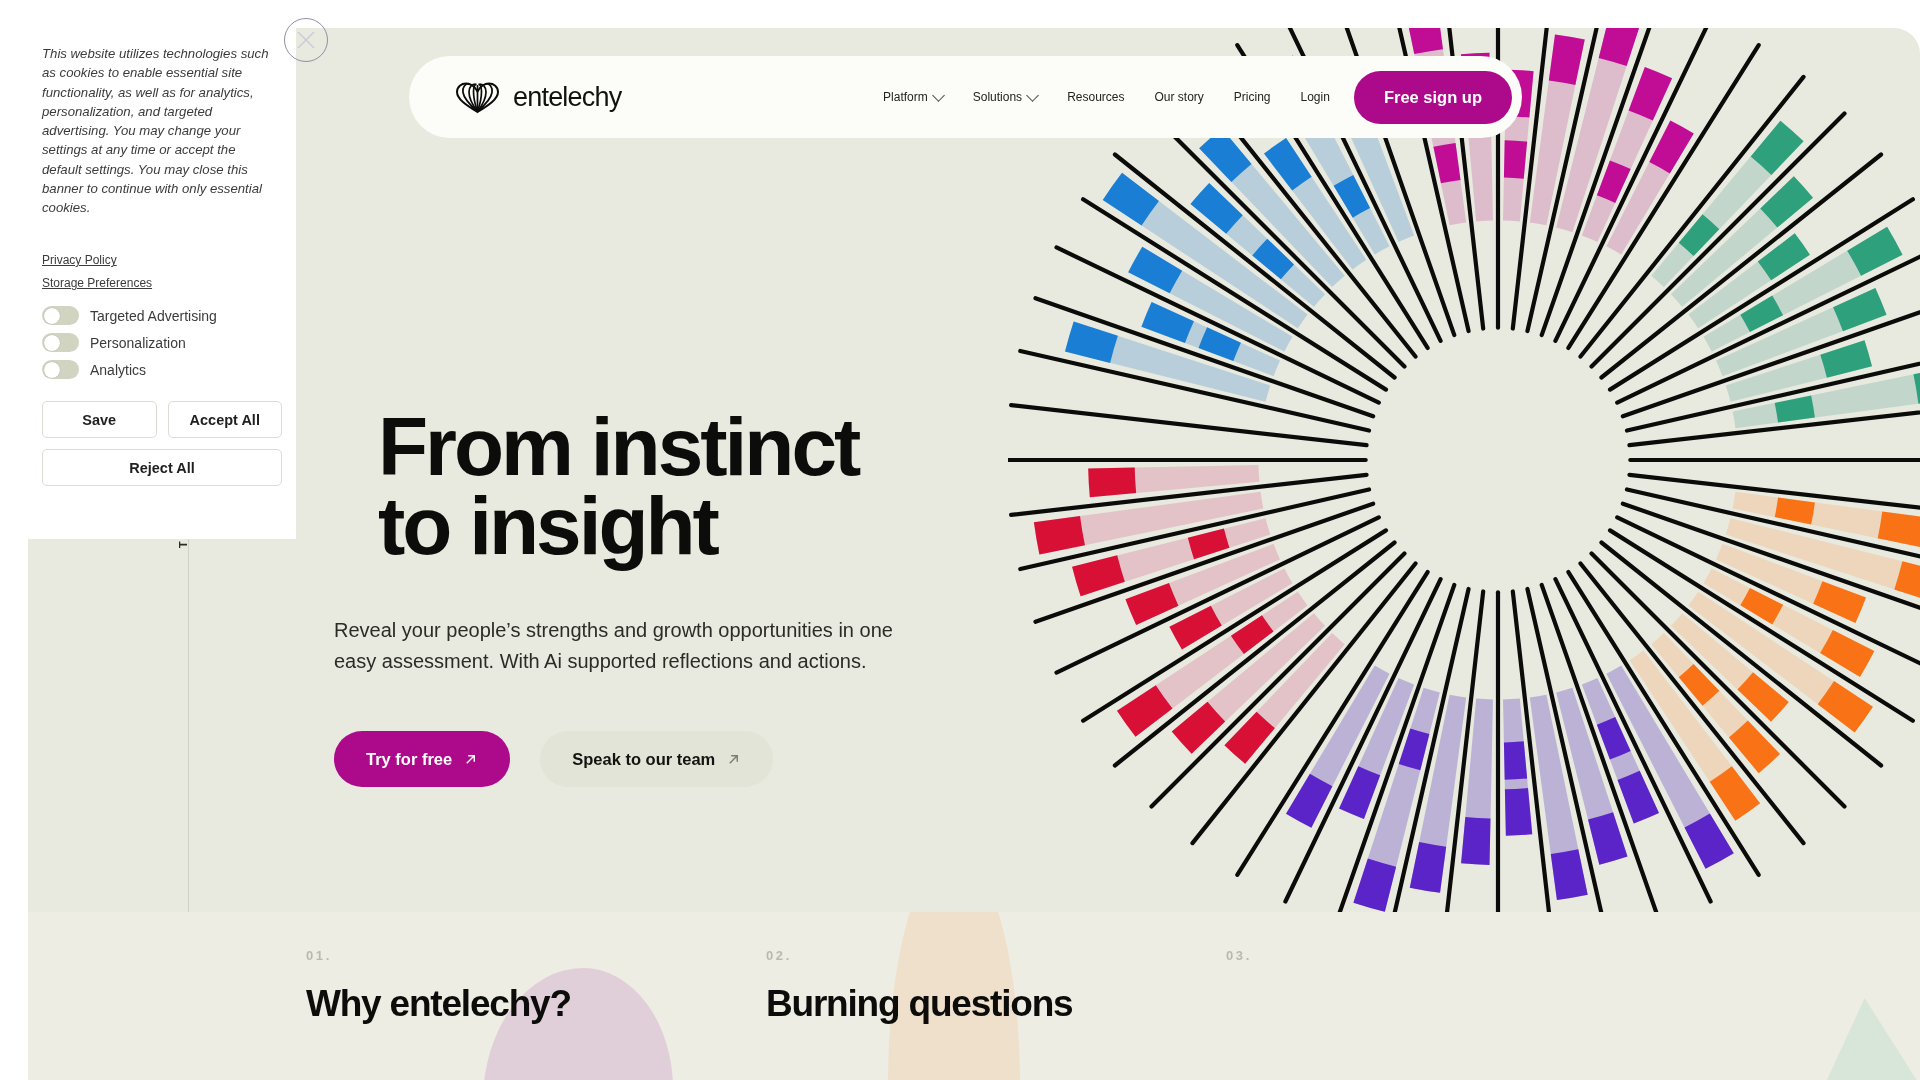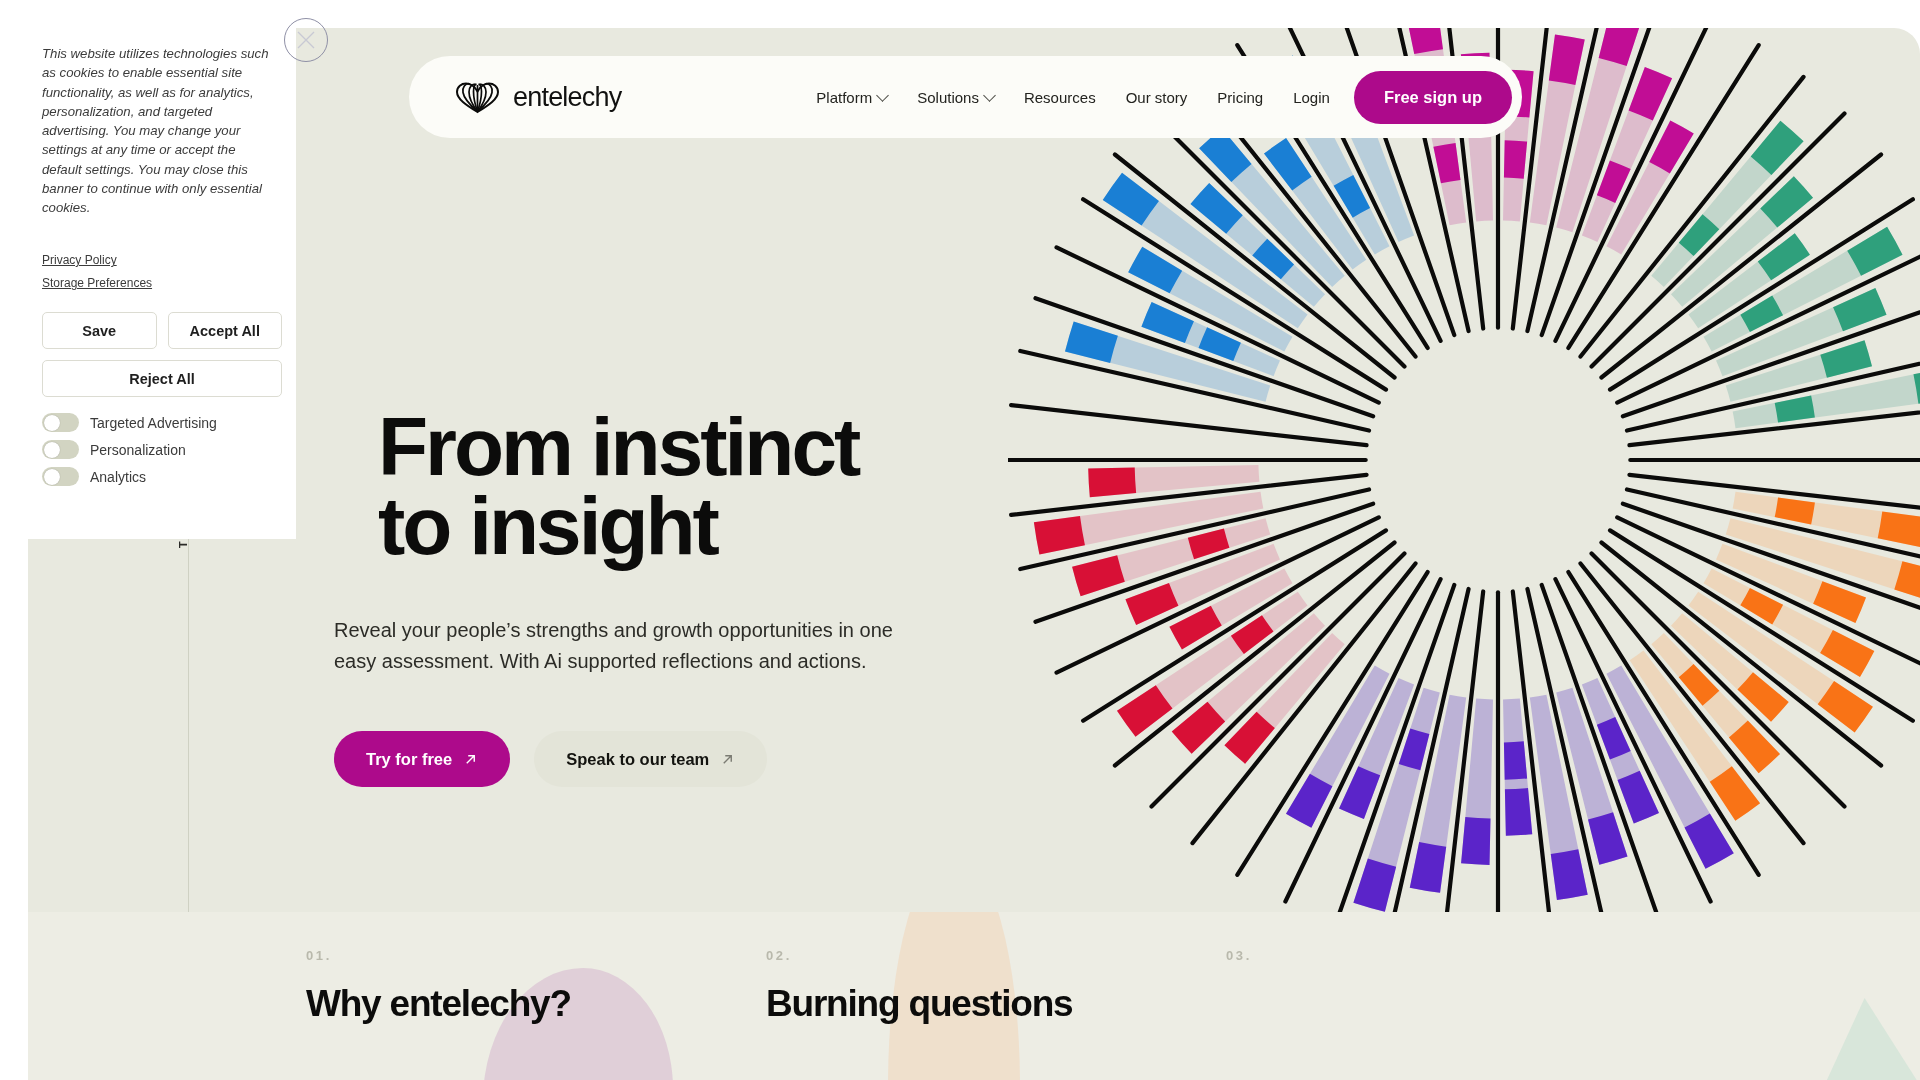--- a/index.html
+++ b/index.html
@@ -73,21 +73,21 @@
   #brand-word {
     font-size:27px; font-weight:400; letter-spacing:-0.8px;
     color:#111110;
   }
   #nav-links {
     display:flex; align-items:center; gap:30px;
     margin-left:auto; margin-right:24px;
   }
   .nav-link {
     display:flex; align-items:center; gap:6px;
-    font-size:15px; color:#23231F; cursor:pointer;
+    font-size:12px; color:#23231F; cursor:pointer;
     white-space:nowrap;
   }
   .caret {
     width:9px; height:9px;
     border-right:1.6px solid #4a4a44;
     border-bottom:1.6px solid #4a4a44;
     transform:translateY(-2px) rotate(45deg);
   }
   #signup-btn {
     background:#AD0A8B; color:#fff;
@@ -103,21 +103,21 @@
     font-size:82px; line-height:0.96; font-weight:700;
     letter-spacing:-3px; color:#0C0C0B;
     white-space:pre-line;
     margin-left:44px;
   }
   #subhead {
     margin-top:50px;
     font-size:20px; line-height:1.55; color:#2C2C27;
     max-width:575px;
   }
-  #cta-row { margin-top:54px; display:flex; gap:24px; }
+  #cta-row { margin-top:54px; display:flex; gap:30px; }
   .cta {
     display:inline-flex; align-items:center; gap:11px;
     border-radius:40px; height:56px; padding:0 32px;
     font-size:16.5px; font-weight:700; cursor:pointer; border:none;
     white-space:nowrap;
   }
   #cta-primary { background:#AD0A8B; color:#ffffff; }
   #cta-secondary { background:#E3E4D8; color:#13130F; }
   .arrow-ne { width:15px; height:15px; flex:none; }
 
@@ -473,43 +473,43 @@
       </svg>
     </button>
 
     <p id="cookie-text">This website utilizes technologies such as cookies to enable essential site functionality, as well as for analytics, personalization, and targeted advertising. You may change your settings at any time or accept the default settings. You may close this banner to continue with only essential cookies.</p>
 
     <div id="cookie-links">
       <a class="cookie-link">Privacy Policy</a>
       <a class="cookie-link">Storage Preferences</a>
     </div>
 
-    <div id="cookie-buttons">
-      <div id="btn-row-top">
-        <button class="cookie-btn">Save</button>
-        <button class="cookie-btn">Accept All</button>
-      </div>
-      <button class="cookie-btn" id="btn-reject">Reject All</button>
-    </div>
-
     <div id="toggle-list">
       <div class="toggle-row">
         <span class="toggle">
             <span class="knob"></span>
           </span>
         <span class="toggle-label">Targeted Advertising</span>
       </div>
       <div class="toggle-row">
         <span class="toggle">
             <span class="knob"></span>
           </span>
         <span class="toggle-label">Personalization</span>
       </div>
       <div class="toggle-row">
         <span class="toggle">
             <span class="knob"></span>
           </span>
         <span class="toggle-label">Analytics</span>
       </div>
     </div>
+
+    <div id="cookie-buttons">
+      <div id="btn-row-top">
+        <button class="cookie-btn">Save</button>
+        <button class="cookie-btn">Accept All</button>
+      </div>
+      <button class="cookie-btn" id="btn-reject">Reject All</button>
+    </div>
   </aside>
 
 </div>
 
 </body></html>

